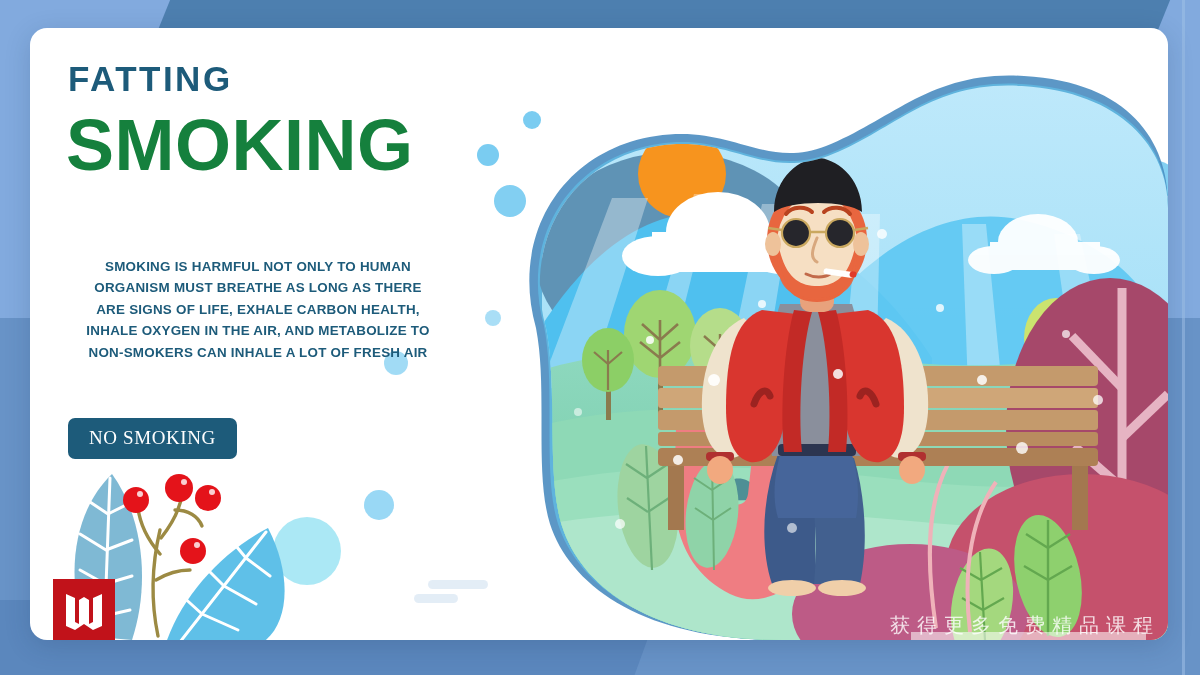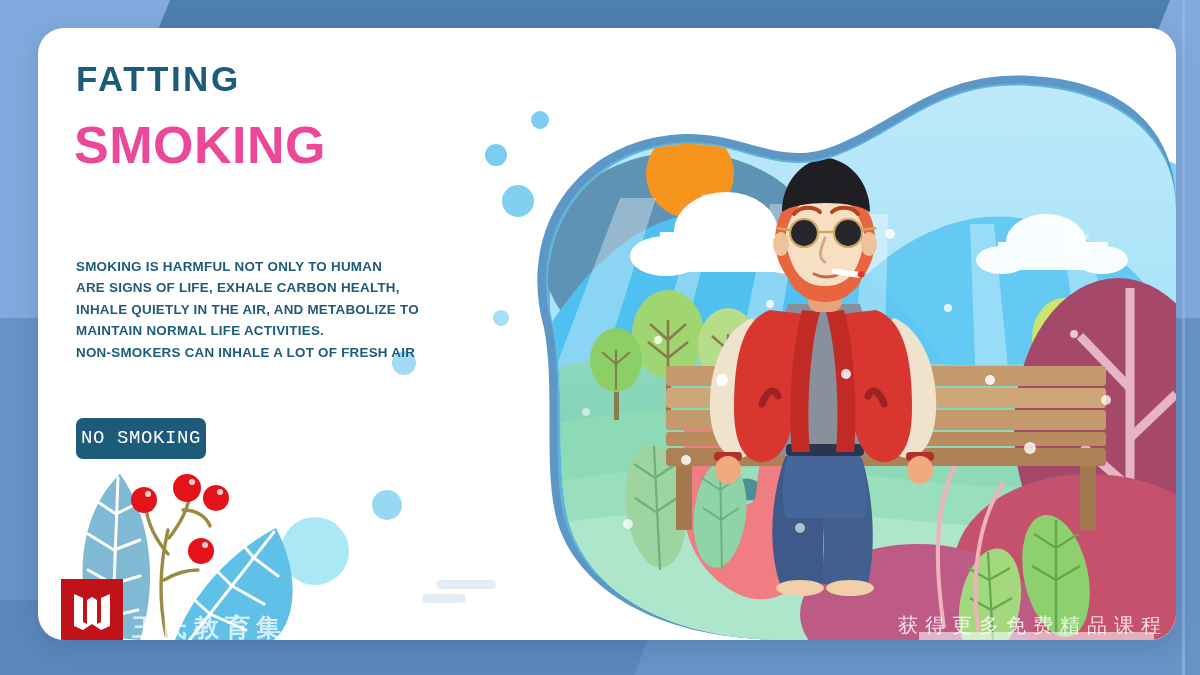--- a/index.html
+++ b/index.html
@@ -16,47 +16,46 @@
   .bg-bottom{position:absolute;left:0;top:318px;width:1200px;height:357px;background:#6893c7;}
   .bg-diag{position:absolute;left:160px;top:-10px;width:1000px;height:70px;background:#4d7faf;
            transform:skewX(-22deg);}
   .bg-diag2{position:absolute;left:-40px;top:600px;width:680px;height:120px;background:#5b87bd;
             transform:skewX(-20deg);}
   .bg-vline{position:absolute;left:1182px;top:0;width:3px;height:675px;background:#9ec0e6;opacity:.55;}
 
   
   #card{
     position:absolute;left:30px;top:28px;width:1138px;height:612px;
-    background:#ffffff;border-radius:26px;overflow:hidden;
+    background:#ffffff;border-radius:17px;overflow:hidden;
     box-shadow:0 6px 26px rgba(20,50,90,.18);
-    margin-left:8px;
   }
 
   
   .eyebrow{
     position:absolute;left:38px;top:31px;
     font-size:35px;font-weight:bold;letter-spacing:2.5px;color:#1d5b7a;
   }
   .headline{
     position:absolute;left:36px;top:88px;width:430px;
-    font-size:52px;line-height:58px;font-weight:bold;letter-spacing:.5px;
-    color:#ec4899;
+    font-size:72px;line-height:58px;font-weight:bold;letter-spacing:.5px;
+    color:#15803d;
   }
   .headline span{display:block;}
   .body-copy{
     position:absolute;left:38px;top:228px;width:380px;
     font-size:13.4px;line-height:21.4px;font-weight:bold;letter-spacing:.25px;
     color:#1d5b7a;
   }
-  .body-copy span{display:block;white-space:nowrap;}
+  .body-copy span{display:block;white-space:nowrap;text-align:center;}
   .cta{
     position:absolute;left:38px;top:390px;
-    padding:9px 5px 10px;border:none;border-radius:7px;
+    padding:9px 21px 10px;border:none;border-radius:7px;
     background:#1d5b7a;color:#ffffff;
-    font-family:Liberation Mono, monospace;
+    font-family:Liberation Serif, serif;
     font-size:19px;letter-spacing:.6px;cursor:pointer;
   }
 
   
   .deco-leaves{position:absolute;left:10px;top:430px;width:300px;height:185px;}
 
   
   .logo{
     position:absolute;left:23px;top:551px;width:62px;height:62px;background:#c1121a;
     display:flex;align-items:center;justify-content:center;
@@ -353,23 +352,23 @@
   </div>
 
   <div class="eyebrow">FATTING</div>
 
   <div class="headline">
     <span>SMOKING</span>
   </div>
 
   <div class="body-copy">
     <span>SMOKING IS HARMFUL NOT ONLY TO HUMAN</span>
+    <span>ORGANISM MUST BREATHE AS LONG AS THERE</span>
     <span>ARE SIGNS OF LIFE, EXHALE CARBON HEALTH,</span>
-    <span>INHALE QUIETLY IN THE AIR, AND METABOLIZE TO</span>
-    <span>MAINTAIN NORMAL LIFE ACTIVITIES.</span>
+    <span>INHALE OXYGEN IN THE AIR, AND METABOLIZE TO</span>
     <span>NON-SMOKERS CAN INHALE A LOT OF FRESH AIR</span>
   </div>
 
   <button class="cta">NO SMOKING</button>
 
   <div class="deco-leaves">
     <svg width="300" height="185" viewBox="0 0 300 185">
 
       <path d="M 46 178 C 24 118, 34 52, 72 16 C 104 60, 110 128, 92 182 Z" fill="#7fb9d4"></path>
       <g stroke="#ffffff" stroke-width="3" fill="none" stroke-linecap="round">
@@ -402,21 +401,20 @@
       <circle cx="153" cy="93" r="13" fill="#e4131a"></circle>
       <g fill="#ffffff" opacity=".8">
         <circle cx="100" cy="36" r="3"></circle>
           <circle cx="144" cy="24" r="3"></circle>
         <circle cx="172" cy="34" r="3"></circle>
           <circle cx="157" cy="87" r="3"></circle>
       </g>
     </svg>
   </div>
 
-  <div class="wm wm-l1">王氏教育集团</div>
 
   <div class="wm wm-l3">以人为本</div>
 
   <div class="wm wm-r1">获得更多免费精品课程</div>
   <div class="wm-brandbar"></div>
   <div class="wm-brand">绘学霸</div>
 
   <div class="logo">
     <svg width="44" height="44" viewBox="0 0 44 44">
       <path d="M4 6 L13 10 L13 34 L17 36 L17 12 L22 9 L27 12 L27 36 L31 34 L31 10 L40 6

